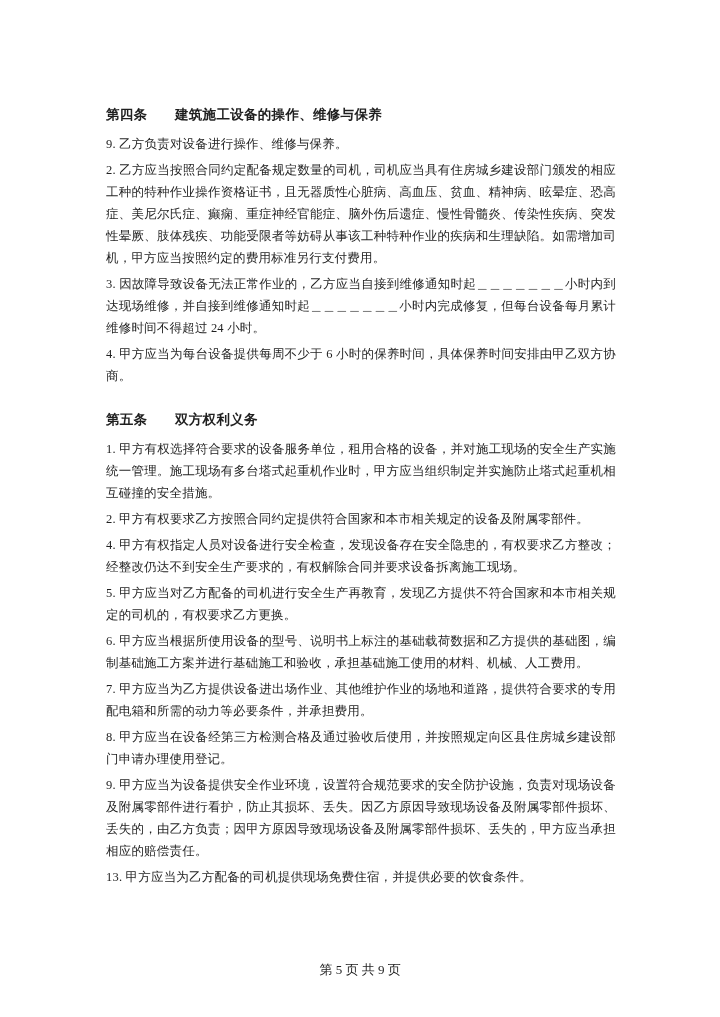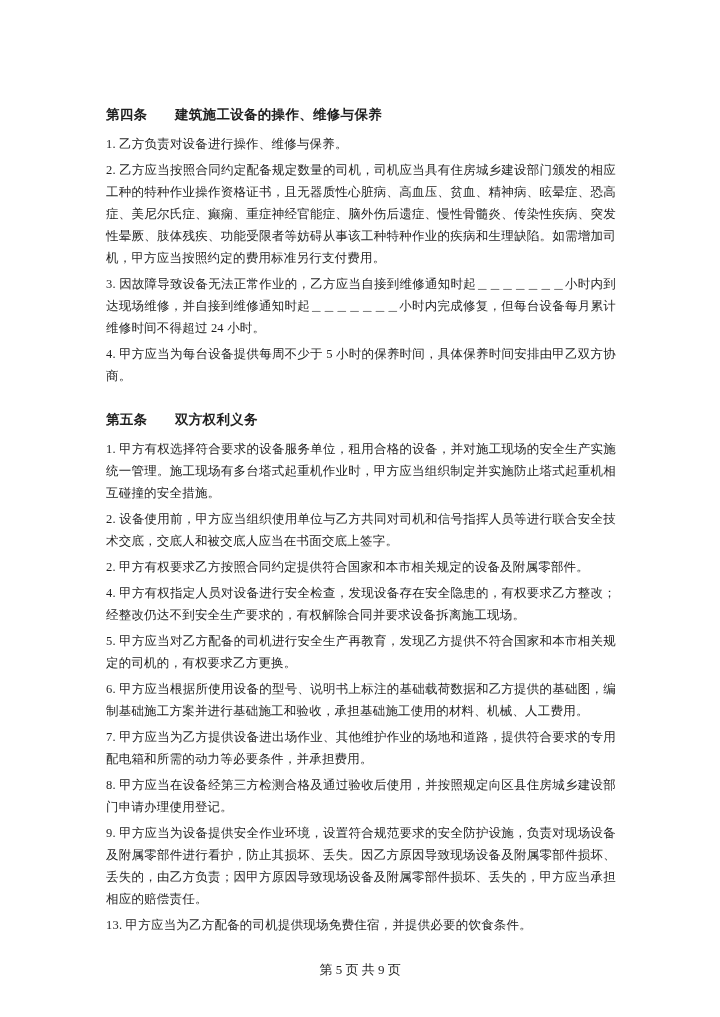--- a/index.html
+++ b/index.html
@@ -51,30 +51,29 @@
     color: #1f1f1f;
   }
 </style>
 </head>
 <body>
 
 <div class="page">
 
   <h3 class="heading">第四条　　建筑施工设备的操作、维修与保养</h3>
 
-  <p class="para">1. 乙方负责对设备进行操作、维修与保养。</p>
+  <p class="para">9. 乙方负责对设备进行操作、维修与保养。</p>
   <p class="para">2. 乙方应当按照合同约定配备规定数量的司机，司机应当具有住房城乡建设部门颁发的相应工种的特种作业操作资格证书，且无器质性心脏病、高血压、贫血、精神病、眩晕症、恐高症、美尼尔氏症、癫痫、重症神经官能症、脑外伤后遗症、慢性骨髓炎、传染性疾病、突发性晕厥、肢体残疾、功能受限者等妨碍从事该工种特种作业的疾病和生理缺陷。如需增加司机，甲方应当按照约定的费用标准另行支付费用。</p>
   <p class="para">3. 因故障导致设备无法正常作业的，乙方应当自接到维修通知时起＿＿＿＿＿＿＿小时内到达现场维修，并自接到维修通知时起＿＿＿＿＿＿＿小时内完成修复，但每台设备每月累计维修时间不得超过 24 小时。</p>
-  <p class="para">4. 甲方应当为每台设备提供每周不少于 5 小时的保养时间，具体保养时间安排由甲乙双方协商。</p>
+  <p class="para">4. 甲方应当为每台设备提供每周不少于 6 小时的保养时间，具体保养时间安排由甲乙双方协商。</p>
 
   <h3 class="heading article5">第五条　　双方权利义务</h3>
 
 
   <p class="para">1. 甲方有权选择符合要求的设备服务单位，租用合格的设备，并对施工现场的安全生产实施统一管理。施工现场有多台塔式起重机作业时，甲方应当组织制定并实施防止塔式起重机相互碰撞的安全措施。</p>
-  <p class="para">2. 设备使用前，甲方应当组织使用单位与乙方共同对司机和信号指挥人员等进行联合安全技术交底，交底人和被交底人应当在书面交底上签字。</p>
   <p class="para">2. 甲方有权要求乙方按照合同约定提供符合国家和本市相关规定的设备及附属零部件。</p>
   <p class="para">4. 甲方有权指定人员对设备进行安全检查，发现设备存在安全隐患的，有权要求乙方整改；经整改仍达不到安全生产要求的，有权解除合同并要求设备拆离施工现场。</p>
   <p class="para">5. 甲方应当对乙方配备的司机进行安全生产再教育，发现乙方提供不符合国家和本市相关规定的司机的，有权要求乙方更换。</p>
   <p class="para">6. 甲方应当根据所使用设备的型号、说明书上标注的基础载荷数据和乙方提供的基础图，编制基础施工方案并进行基础施工和验收，承担基础施工使用的材料、机械、人工费用。</p>
   <p class="para">7. 甲方应当为乙方提供设备进出场作业、其他维护作业的场地和道路，提供符合要求的专用配电箱和所需的动力等必要条件，并承担费用。</p>
   <p class="para">8. 甲方应当在设备经第三方检测合格及通过验收后使用，并按照规定向区县住房城乡建设部门申请办理使用登记。</p>
   <p class="para">9. 甲方应当为设备提供安全作业环境，设置符合规范要求的安全防护设施，负责对现场设备及附属零部件进行看护，防止其损坏、丢失。因乙方原因导致现场设备及附属零部件损坏、丢失的，由乙方负责；因甲方原因导致现场设备及附属零部件损坏、丢失的，甲方应当承担相应的赔偿责任。</p>
   <p class="para">13. 甲方应当为乙方配备的司机提供现场免费住宿，并提供必要的饮食条件。</p>
 
   <div class="footer">第 5 页 共 9 页</div>

